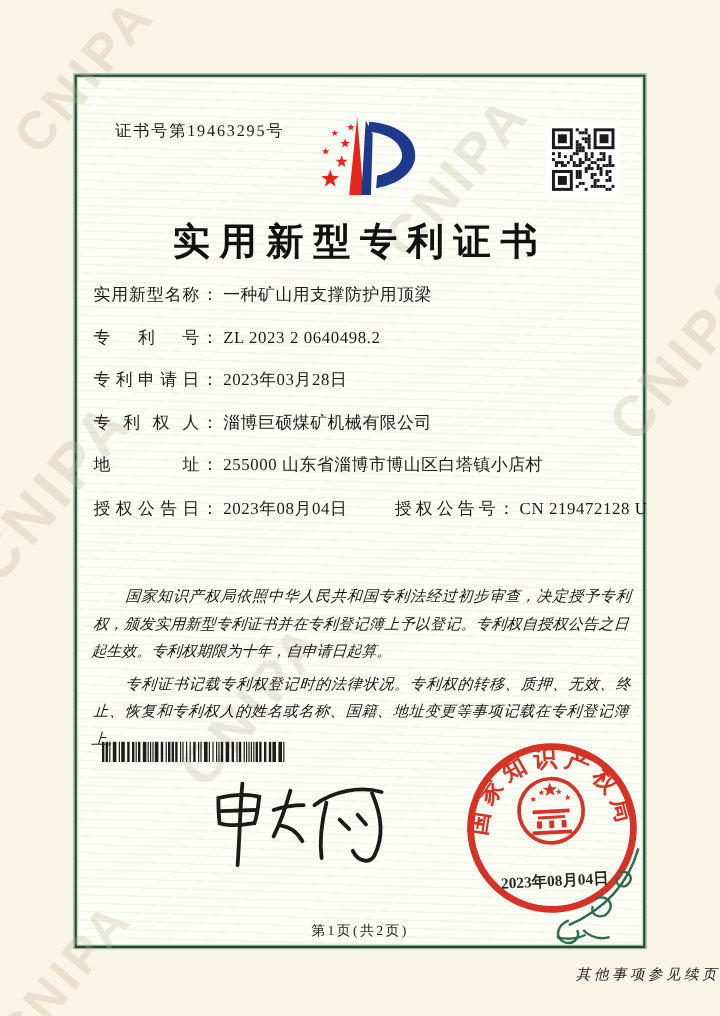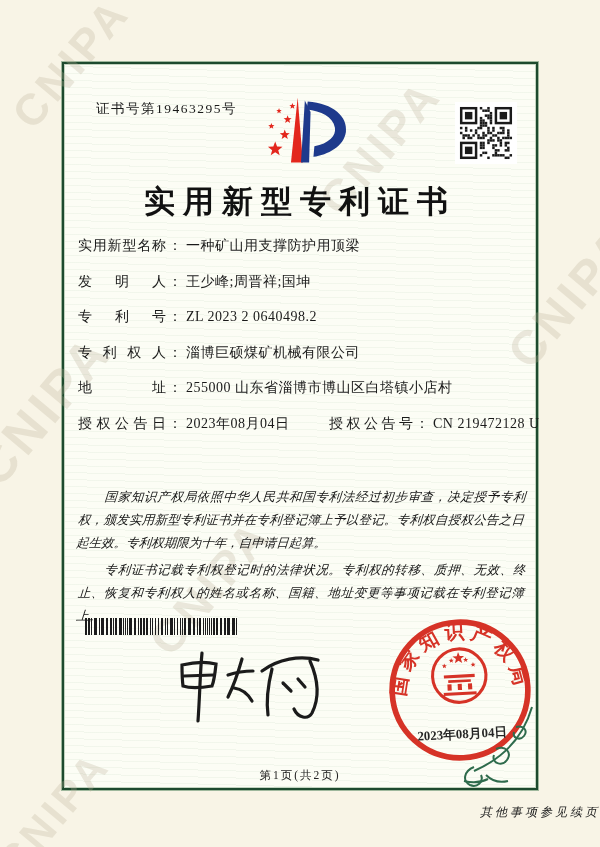--- a/index.html
+++ b/index.html
@@ -209,24 +209,24 @@
         </g>
     </svg>
 
     <div class="title">实用新型专利证书</div>
 
     <div class="fields">
       <div class="frow">
         <span class="flabel">实用新型名称</span><span class="fcolon">：</span><span class="fvalue">一种矿山用支撑防护用顶梁</span>
       </div>
       <div class="frow">
-        <span class="flabel">发明人</span><span class="fcolon">：</span><span class="fvalue">王少峰;周晋祥;国坤</span>
-      </div>
-      <div class="frow">
         <span class="flabel">专利号</span><span class="fcolon">：</span><span class="fvalue">ZL 2023 2 0640498.2</span>
+      </div>
+      <div class="frow">
+        <span class="flabel">专利申请日</span><span class="fcolon">：</span><span class="fvalue">2023年03月28日</span>
       </div>
       <div class="frow">
         <span class="flabel">专利权人</span><span class="fcolon">：</span><span class="fvalue">淄博巨硕煤矿机械有限公司</span>
       </div>
       <div class="frow">
         <span class="flabel">地址</span><span class="fcolon">：</span><span class="fvalue">255000 山东省淄博市博山区白塔镇小店村</span>
       </div>
       <div class="frow">
         <span>
           <span class="flabel">授权公告日</span><span class="fcolon">：</span><span class="fvalue">2023年08月04日</span>

